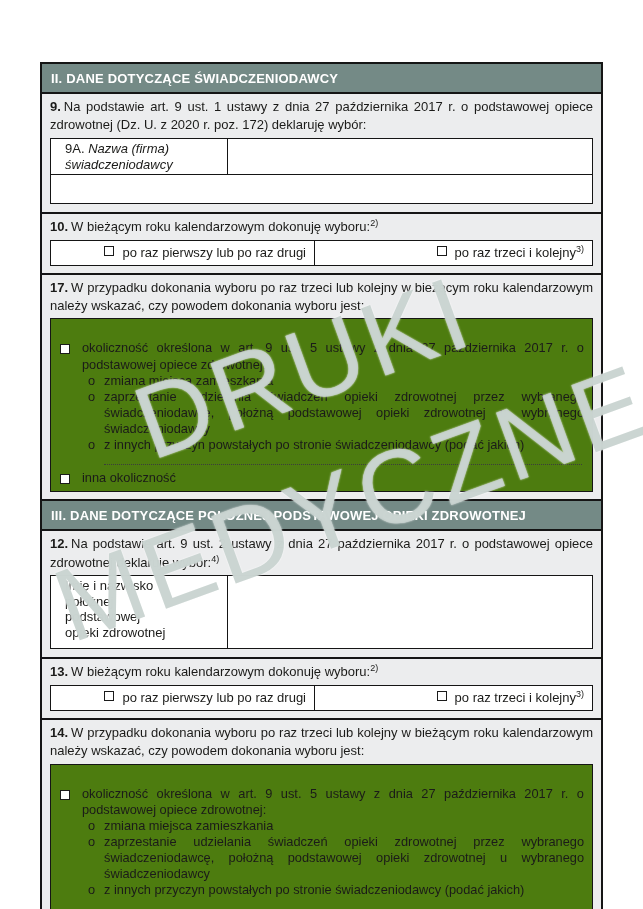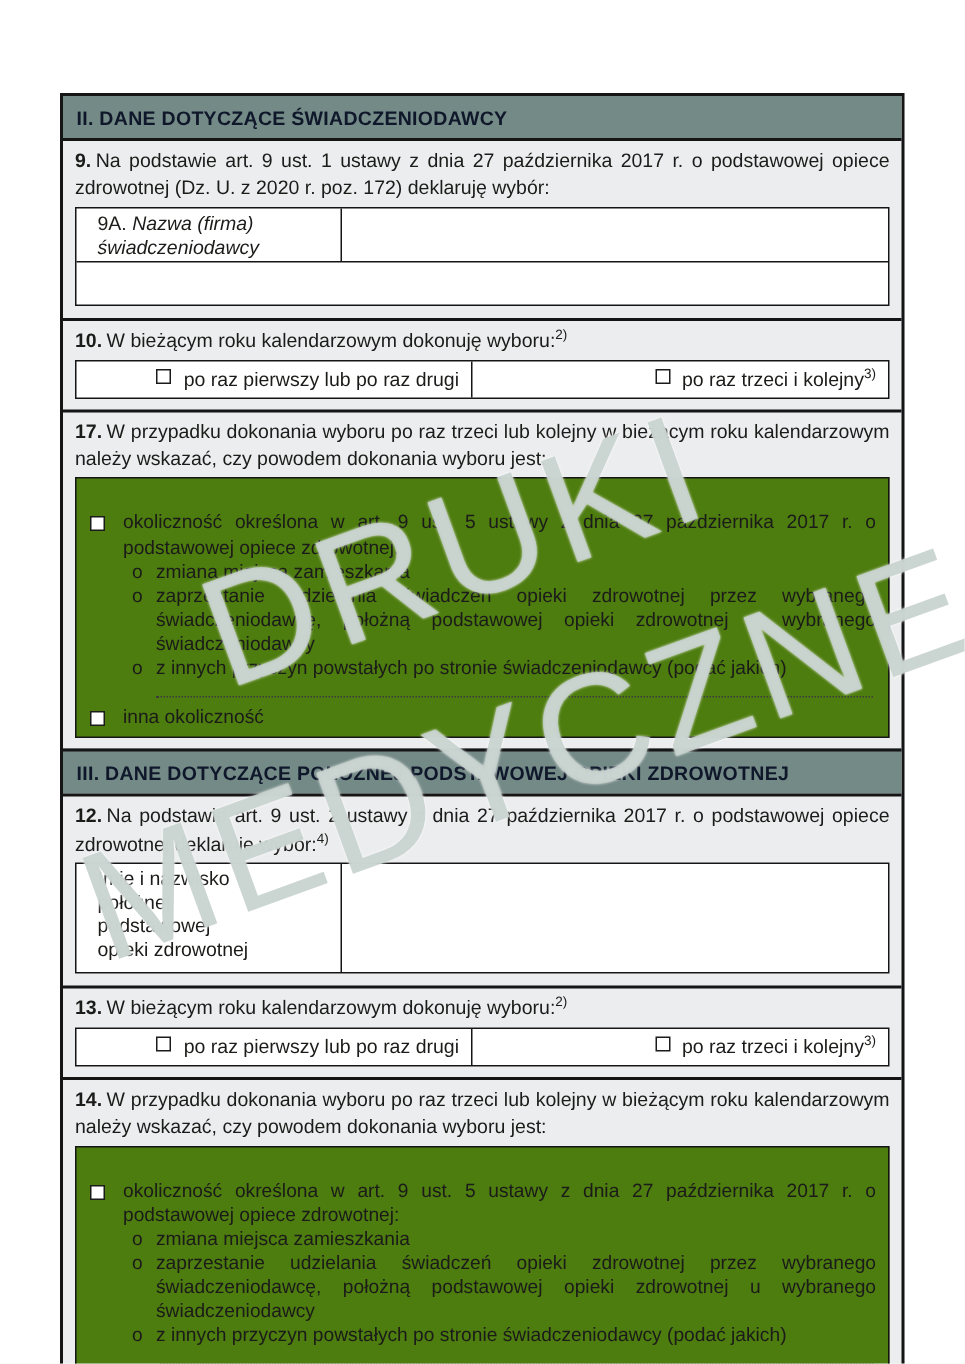--- a/index.html
+++ b/index.html
@@ -8,21 +8,21 @@
     font-family:"Liberation Sans","DejaVu Sans",sans-serif;
     color:#1b1b19;
   }
   .page{position:relative;width:643px;height:909px;overflow:hidden;background:#fff;}
   .form{
     position:absolute;left:40px;top:62px;width:563px;
     border:2px solid #151515;background:#ecedee;box-sizing:border-box;
   }
   .form > div + div{border-top:2px solid #151515;}
   .bar{
-    background:#748a86;color:#0f172a;font-weight:bold;font-size:13px;
+    background:#748a86;color:#ffffff;font-weight:bold;font-size:13px;
     padding:7px 9px 6px 9px;letter-spacing:.2px;
   }
   .sect{padding:4px 8px 5px 8px;font-size:13px;}
   .sect p{margin:0;text-align:justify;line-height:1.42;}
   .num{font-weight:bold;margin-right:3px;}
   sup{font-size:9px;line-height:0;}
 
   .tbl{background:#fff;border:1px solid #151515;margin:3px 0 3px 0;}
   .trow{display:flex;}
   .trow + .trow{border-top:1px solid #151515;}

